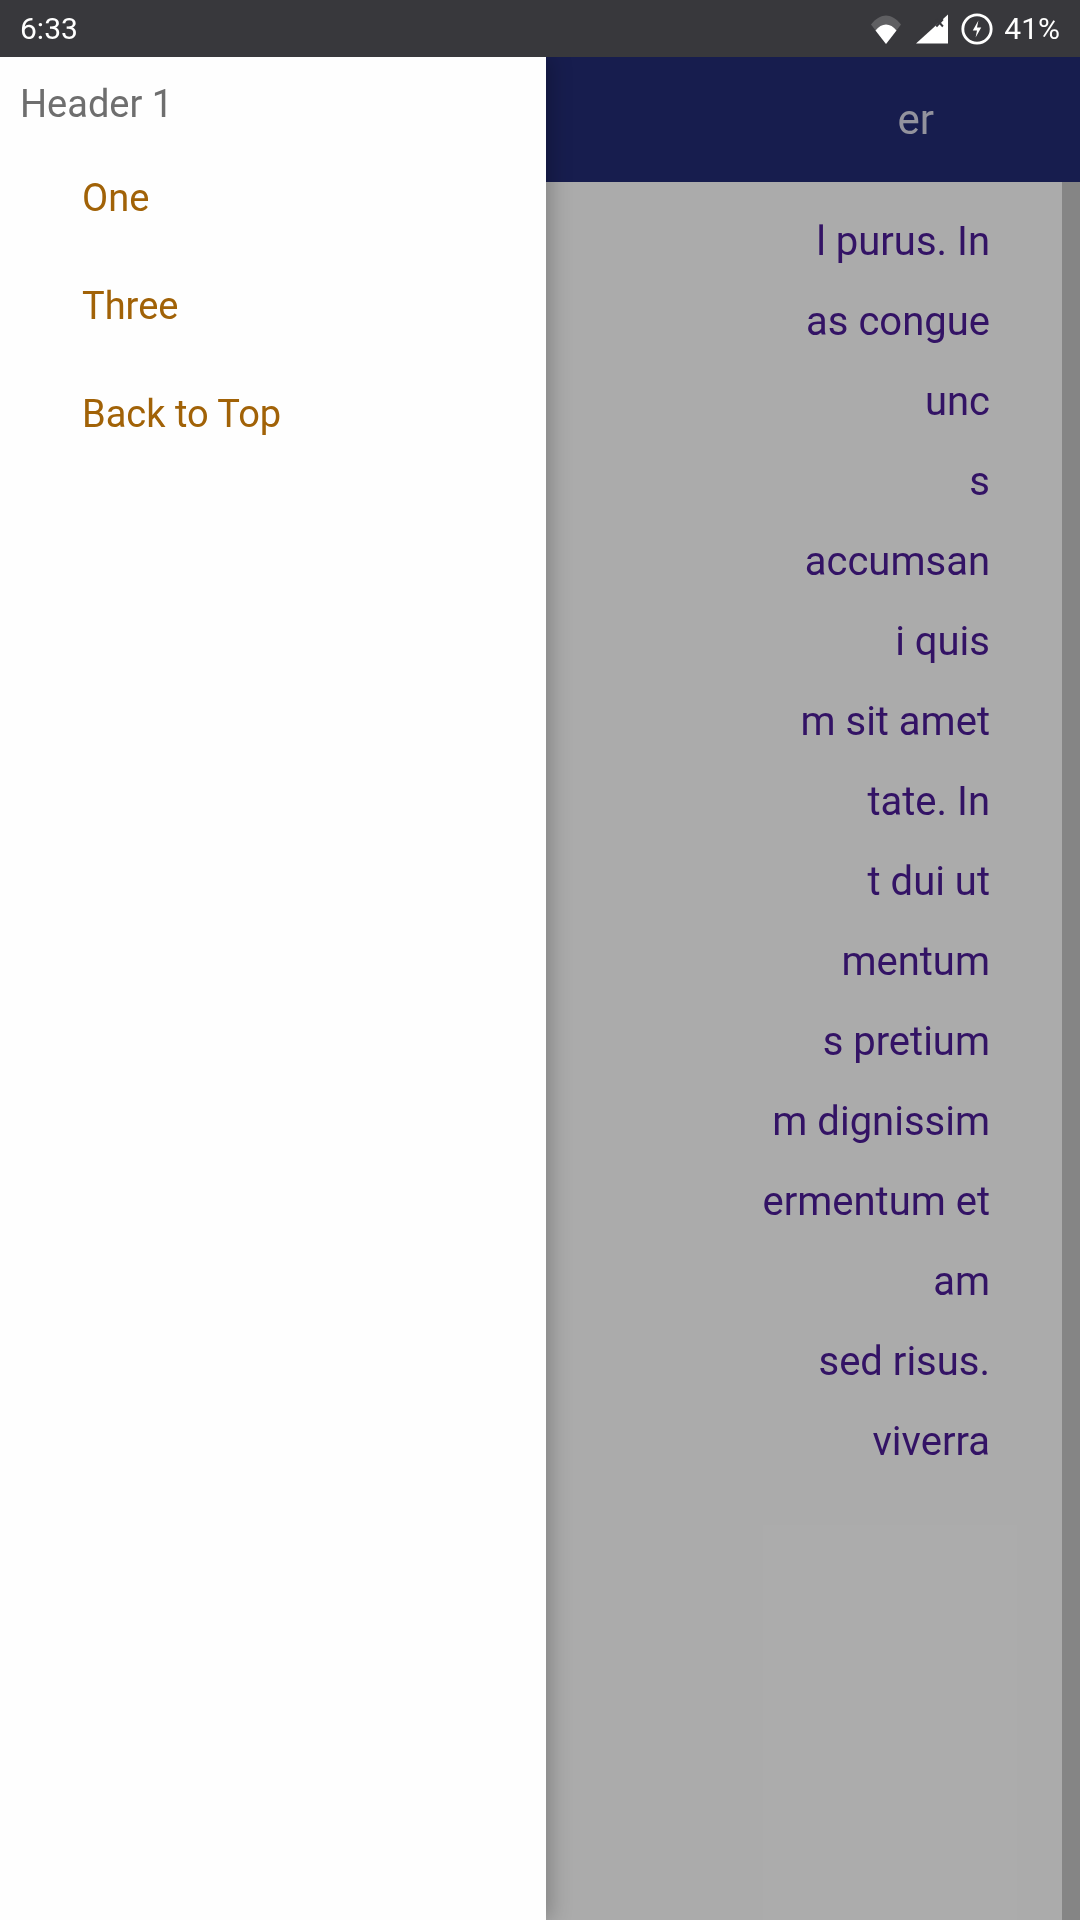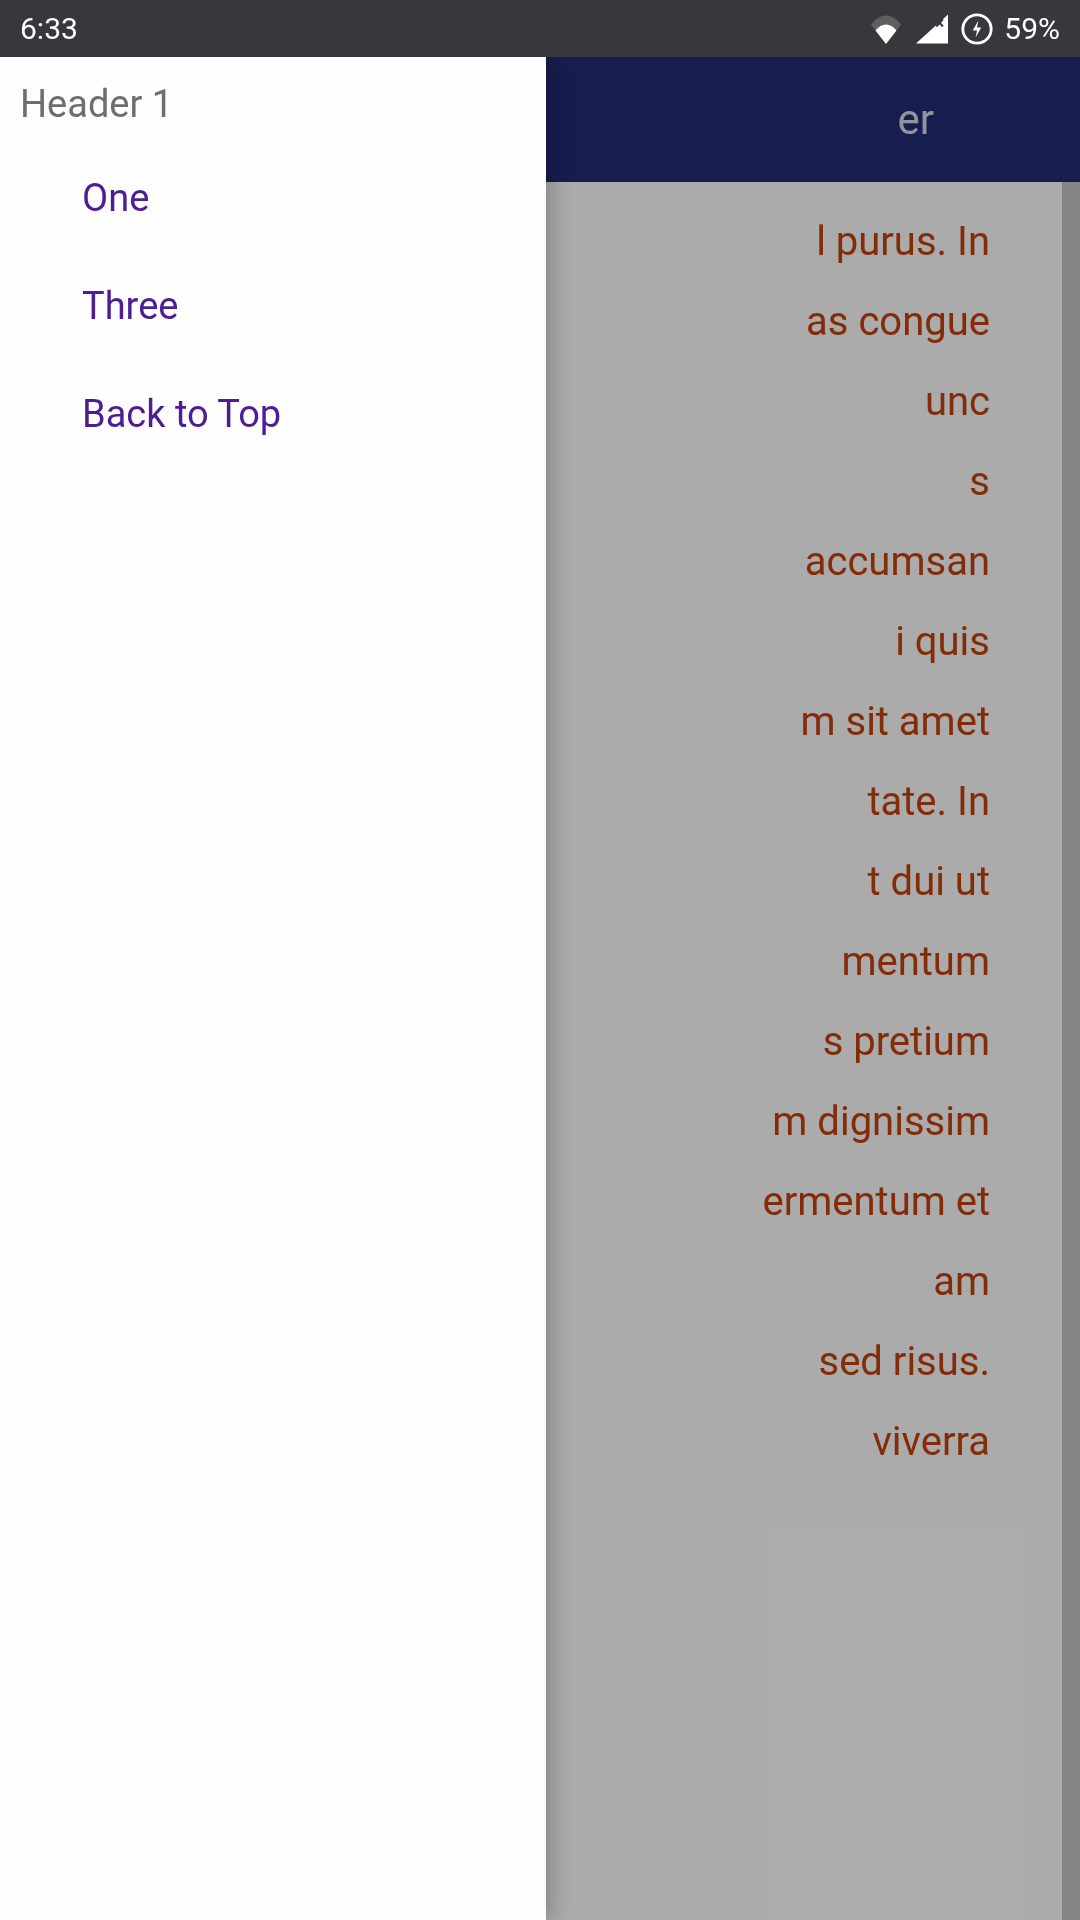--- a/index.html
+++ b/index.html
@@ -64,21 +64,21 @@
       top: 182px;
       left: 0;
       right: 0;
       bottom: 0;
       background: #fdfdfd;
       padding: 20px 40px 20px 60px;
     }
     .content-text {
       font-size: 40px;
       line-height: 80px;
-      color: #c2410c;
+      color: #4c1d95;
       text-align: left;
     }
     .scrim {
       position: absolute;
       top: 57px;
       left: 0;
       right: 0;
       bottom: 0;
       background: rgba(0,0,0,0.32);
       z-index: 50;
@@ -94,21 +94,21 @@
       box-shadow: 4px 0 20px rgba(0,0,0,0.25);
       padding-top: 25px;
     }
     .drawer-header {
       font-size: 38px;
       color: #6e6e6e;
       padding: 0 28px 18px 20px;
     }
     .drawer-item {
       font-size: 38px;
-      color: #4c1d95;
+      color: #a16207;
       padding: 32px 28px 32px 82px;
       cursor: pointer;
       font-weight: 400;
     }
     .scrollbar-track {
       position: absolute;
       top: 182px;
       right: 0;
       width: 18px;
       bottom: 0;
@@ -135,21 +135,21 @@
           <path d="M1 21 L23 21 L23 1 Z" fill="#fff"></path>
           <text x="14" y="11" font-size="12" fill="#38383c" font-weight="bold">×</text>
         </svg>
     </span>
     <span class="status-icon">
       <svg width="34" height="34" viewBox="0 0 24 24">
           <circle cx="12" cy="12" r="10" fill="none" stroke="#fff" stroke-width="2"></circle>
           <path d="M13 6 L9 13 L12 13 L11 18 L15 11 L12 11 Z" fill="#fff"></path>
         </svg>
     </span>
-    <span>59%</span>
+    <span>41%</span>
   </div>
 </div>
 
 <div class="app-bar">
   <span class="app-bar-title">er</span>
 </div>
 
 <div class="content-area">
   <div class="content-text" id="content-lines" style="text-align: right; padding-right: 50px;">
       <div>l purus. In</div>

